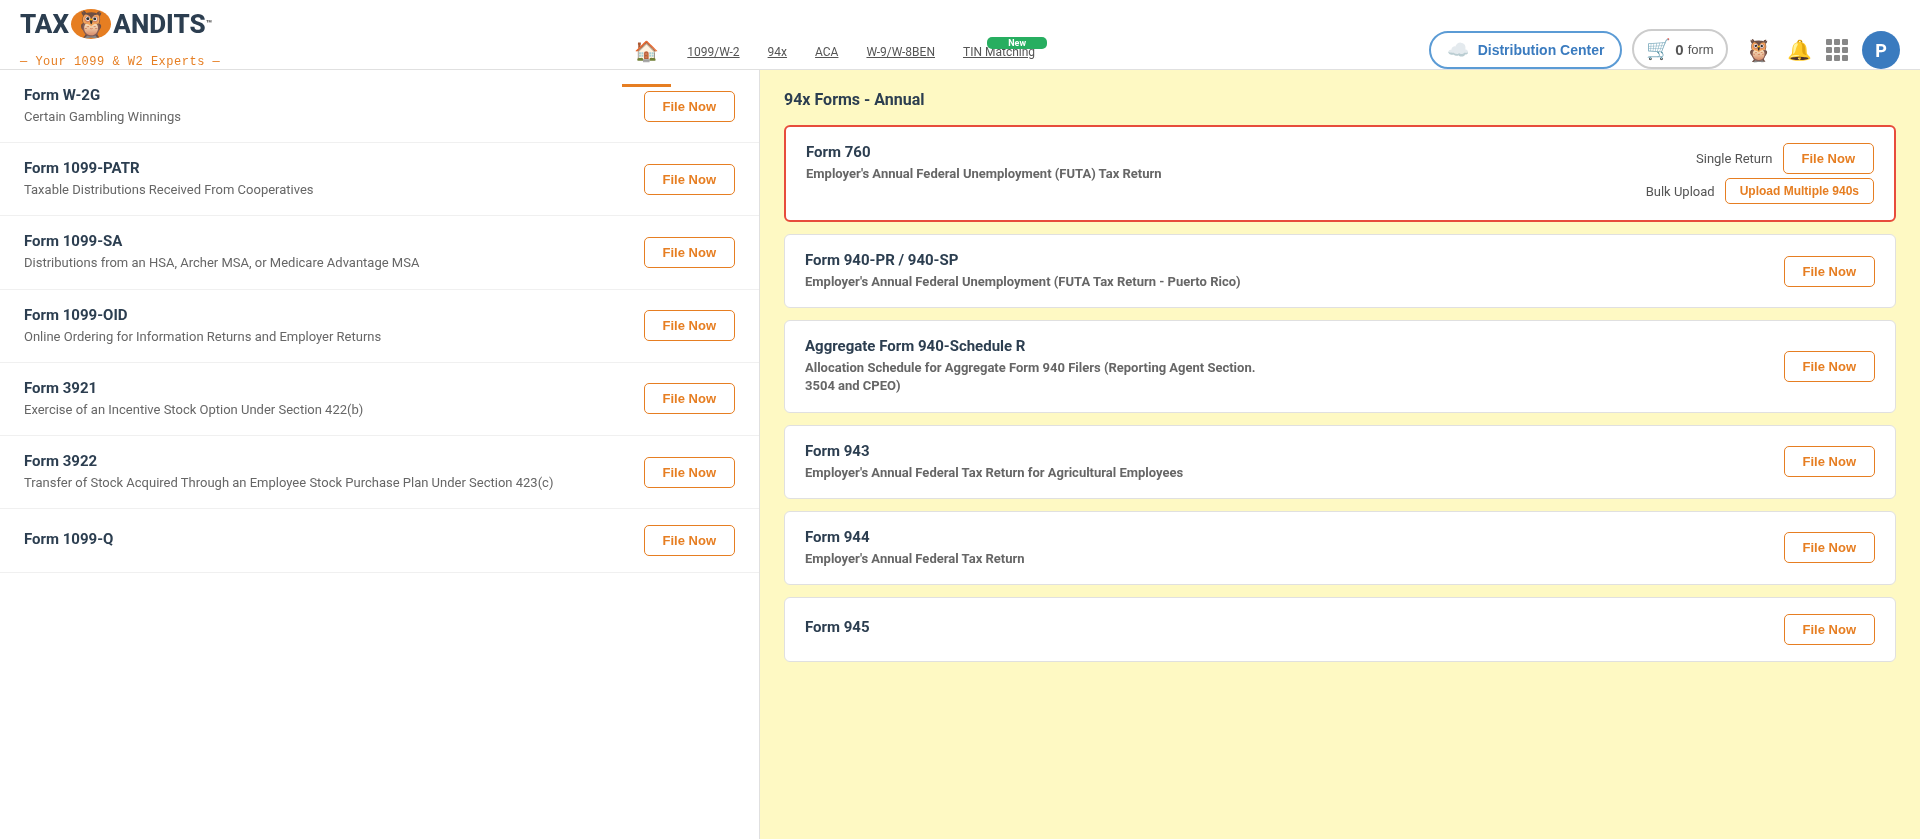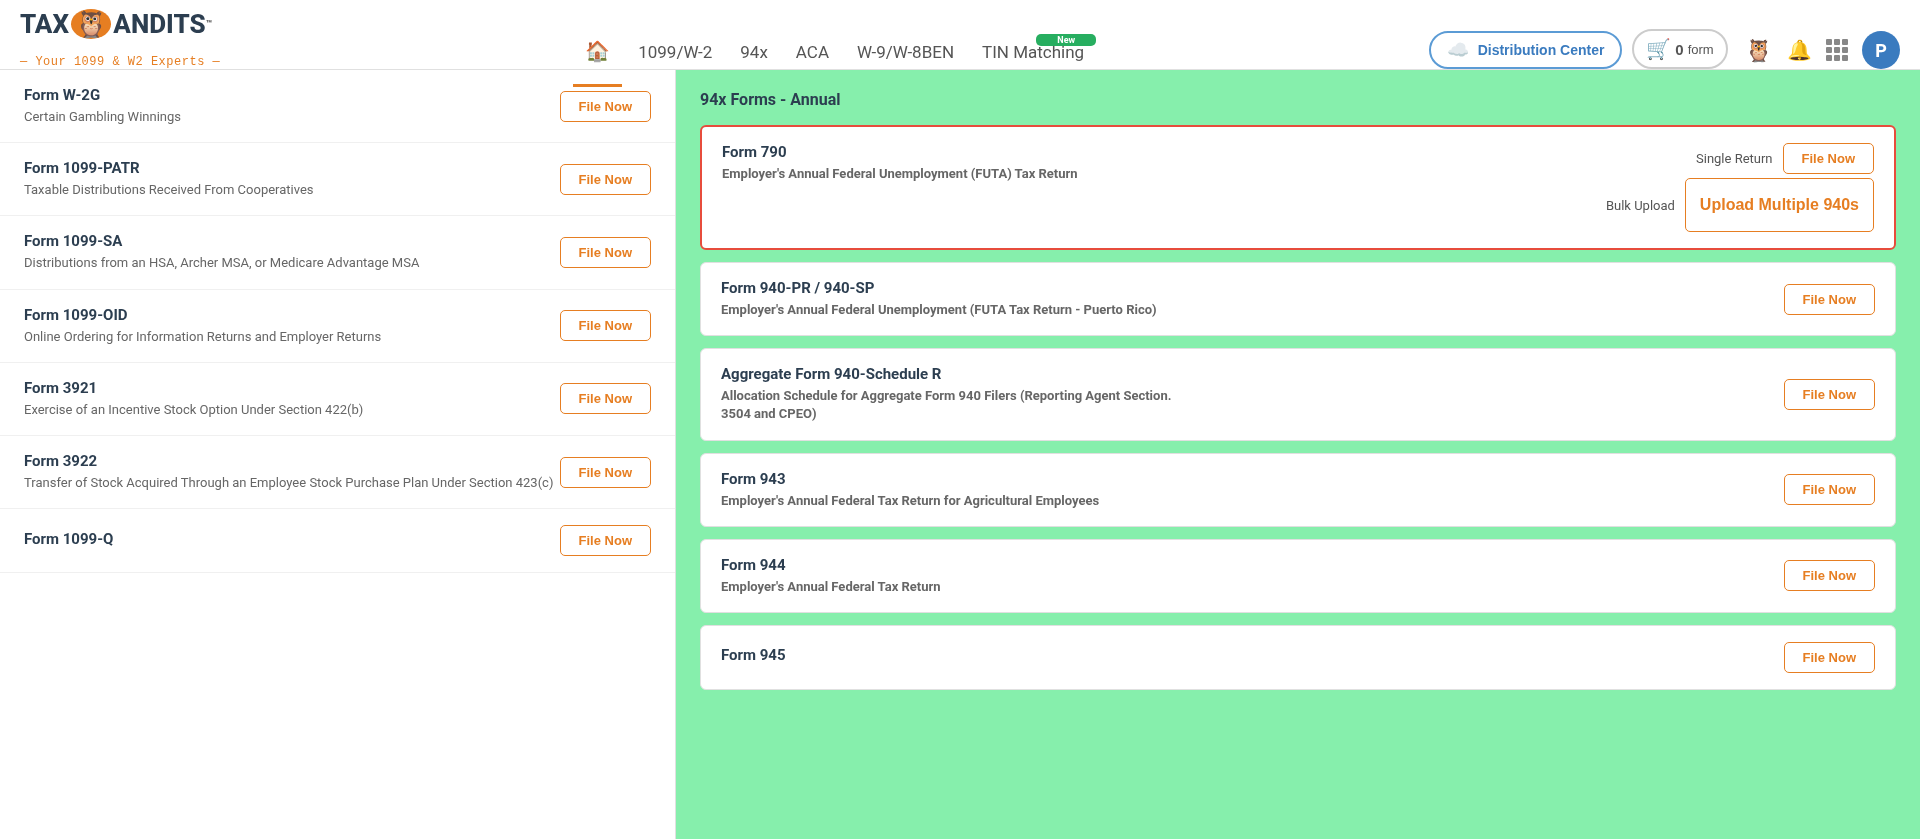--- a/index.html
+++ b/index.html
@@ -69,21 +69,22 @@
       bottom: -18px;
       left: 0; right: 0;
       height: 3px;
       background: #e67e22;
     }
     .nav-item .nav-icon {
       font-size: 20px;
       margin-bottom: 2px;
     }
     .nav-item .nav-label {
-      font-size: 17px;
+      font-size: 12px;
+      text-decoration: underline;
     }
     .nav-badge-new {
       position: absolute;
       top: -4px;
       right: 0;
       background: #27ae60;
       color: #fff;
       font-size: 9px;
       padding: 1px 21px;
       border-radius: 5px;
@@ -157,21 +158,21 @@
 
     
     .main {
       margin-top: 70px;
       display: flex;
       height: calc(100vh - 70px);
     }
 
     
     .left-panel {
-      width: 676px;
+      width: 760px;
       background: #fff;
       overflow-y: auto;
       border-right: 1px solid #e0e0e0;
       padding: 0;
     }
     .form-item {
       display: flex;
       align-items: center;
       justify-content: space-between;
       padding: 16px 24px;
@@ -199,21 +200,21 @@
       border-radius: 5px;
       cursor: pointer;
       white-space: nowrap;
       min-width: 90px;
       text-align: center;
     }
 
     
     .right-panel {
       flex: 1;
-      background: #86efac;
+      background: #fef9c3;
       overflow-y: auto;
       padding: 20px 24px;
     }
     .section-title {
       font-size: 16px;
       font-weight: 700;
       color: #2c3e50;
       margin-bottom: 16px;
     }
 
@@ -260,23 +261,23 @@
       gap: 10px;
     }
     .action-label {
       font-size: 13px;
       color: #555;
     }
     .upload-btn {
       border: 1.5px solid #e67e22;
       background: #fff;
       color: #e67e22;
-      font-size: 16px;
+      font-size: 12px;
       font-weight: 600;
-      padding: 17px 14px;
+      padding: 5px 14px;
       border-radius: 5px;
       cursor: pointer;
       white-space: nowrap;
     }
 
     
     .form-card-simple {
       background: #fff;
       border: 1px solid #e0e0e0;
       border-radius: 6px;
@@ -434,21 +435,21 @@
 
   </div>
 
   <div class="right-panel">
 
     <div class="section-title">94x Forms - Annual</div>
 
     <div class="form-card highlighted">
       <div class="form-card-header">
         <div class="form-card-left">
-          <div class="form-card-name">Form 790</div>
+          <div class="form-card-name">Form 760</div>
           <div class="form-card-desc">Employer's Annual Federal Unemployment (FUTA) Tax Return</div>
         </div>
         <div class="form-card-actions">
           <div class="action-row">
             <span class="action-label">Single Return</span>
             <button class="file-now-btn">File Now</button>
           </div>
           <div class="action-row">
             <span class="action-label">Bulk Upload</span>
             <button class="upload-btn">Upload Multiple 940s</button>

